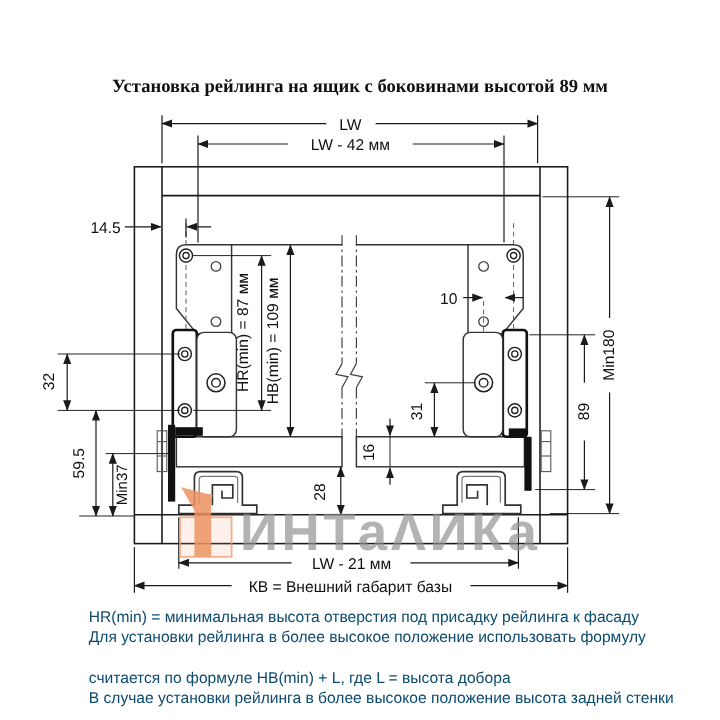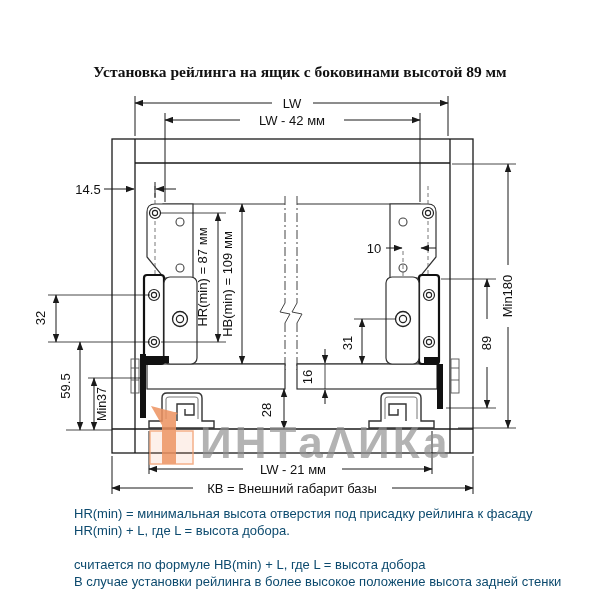--- a/index.html
+++ b/index.html
@@ -208,21 +208,21 @@
       <rect x="162" y="366" width="14" height="52" fill="#ED9260"></rect>
     </g>
     <text class="wm" x="200" y="412">ИНТаΛИКа</text>
   </g>
 </svg>
 
 
 <div class="notes">
   <p>
     <span class="ln">HR(min) = минимальная высота отверстия под присадку рейлинга к фасаду</span>
-    <span class="ln">HR(min) + L,  где L = высота добора.</span>
+    <span class="ln">Для установки рейлинга в более высокое положение использовать формулу</span>
   </p>
   <p>
     <span class="ln">считается по формуле HB(min) + L, где L = высота добора</span>
     <span class="ln">В случае установки рейлинга в более высокое положение высота задней стенки</span>
   </p>
 </div>
 
 </div>
 
 </body></html>

